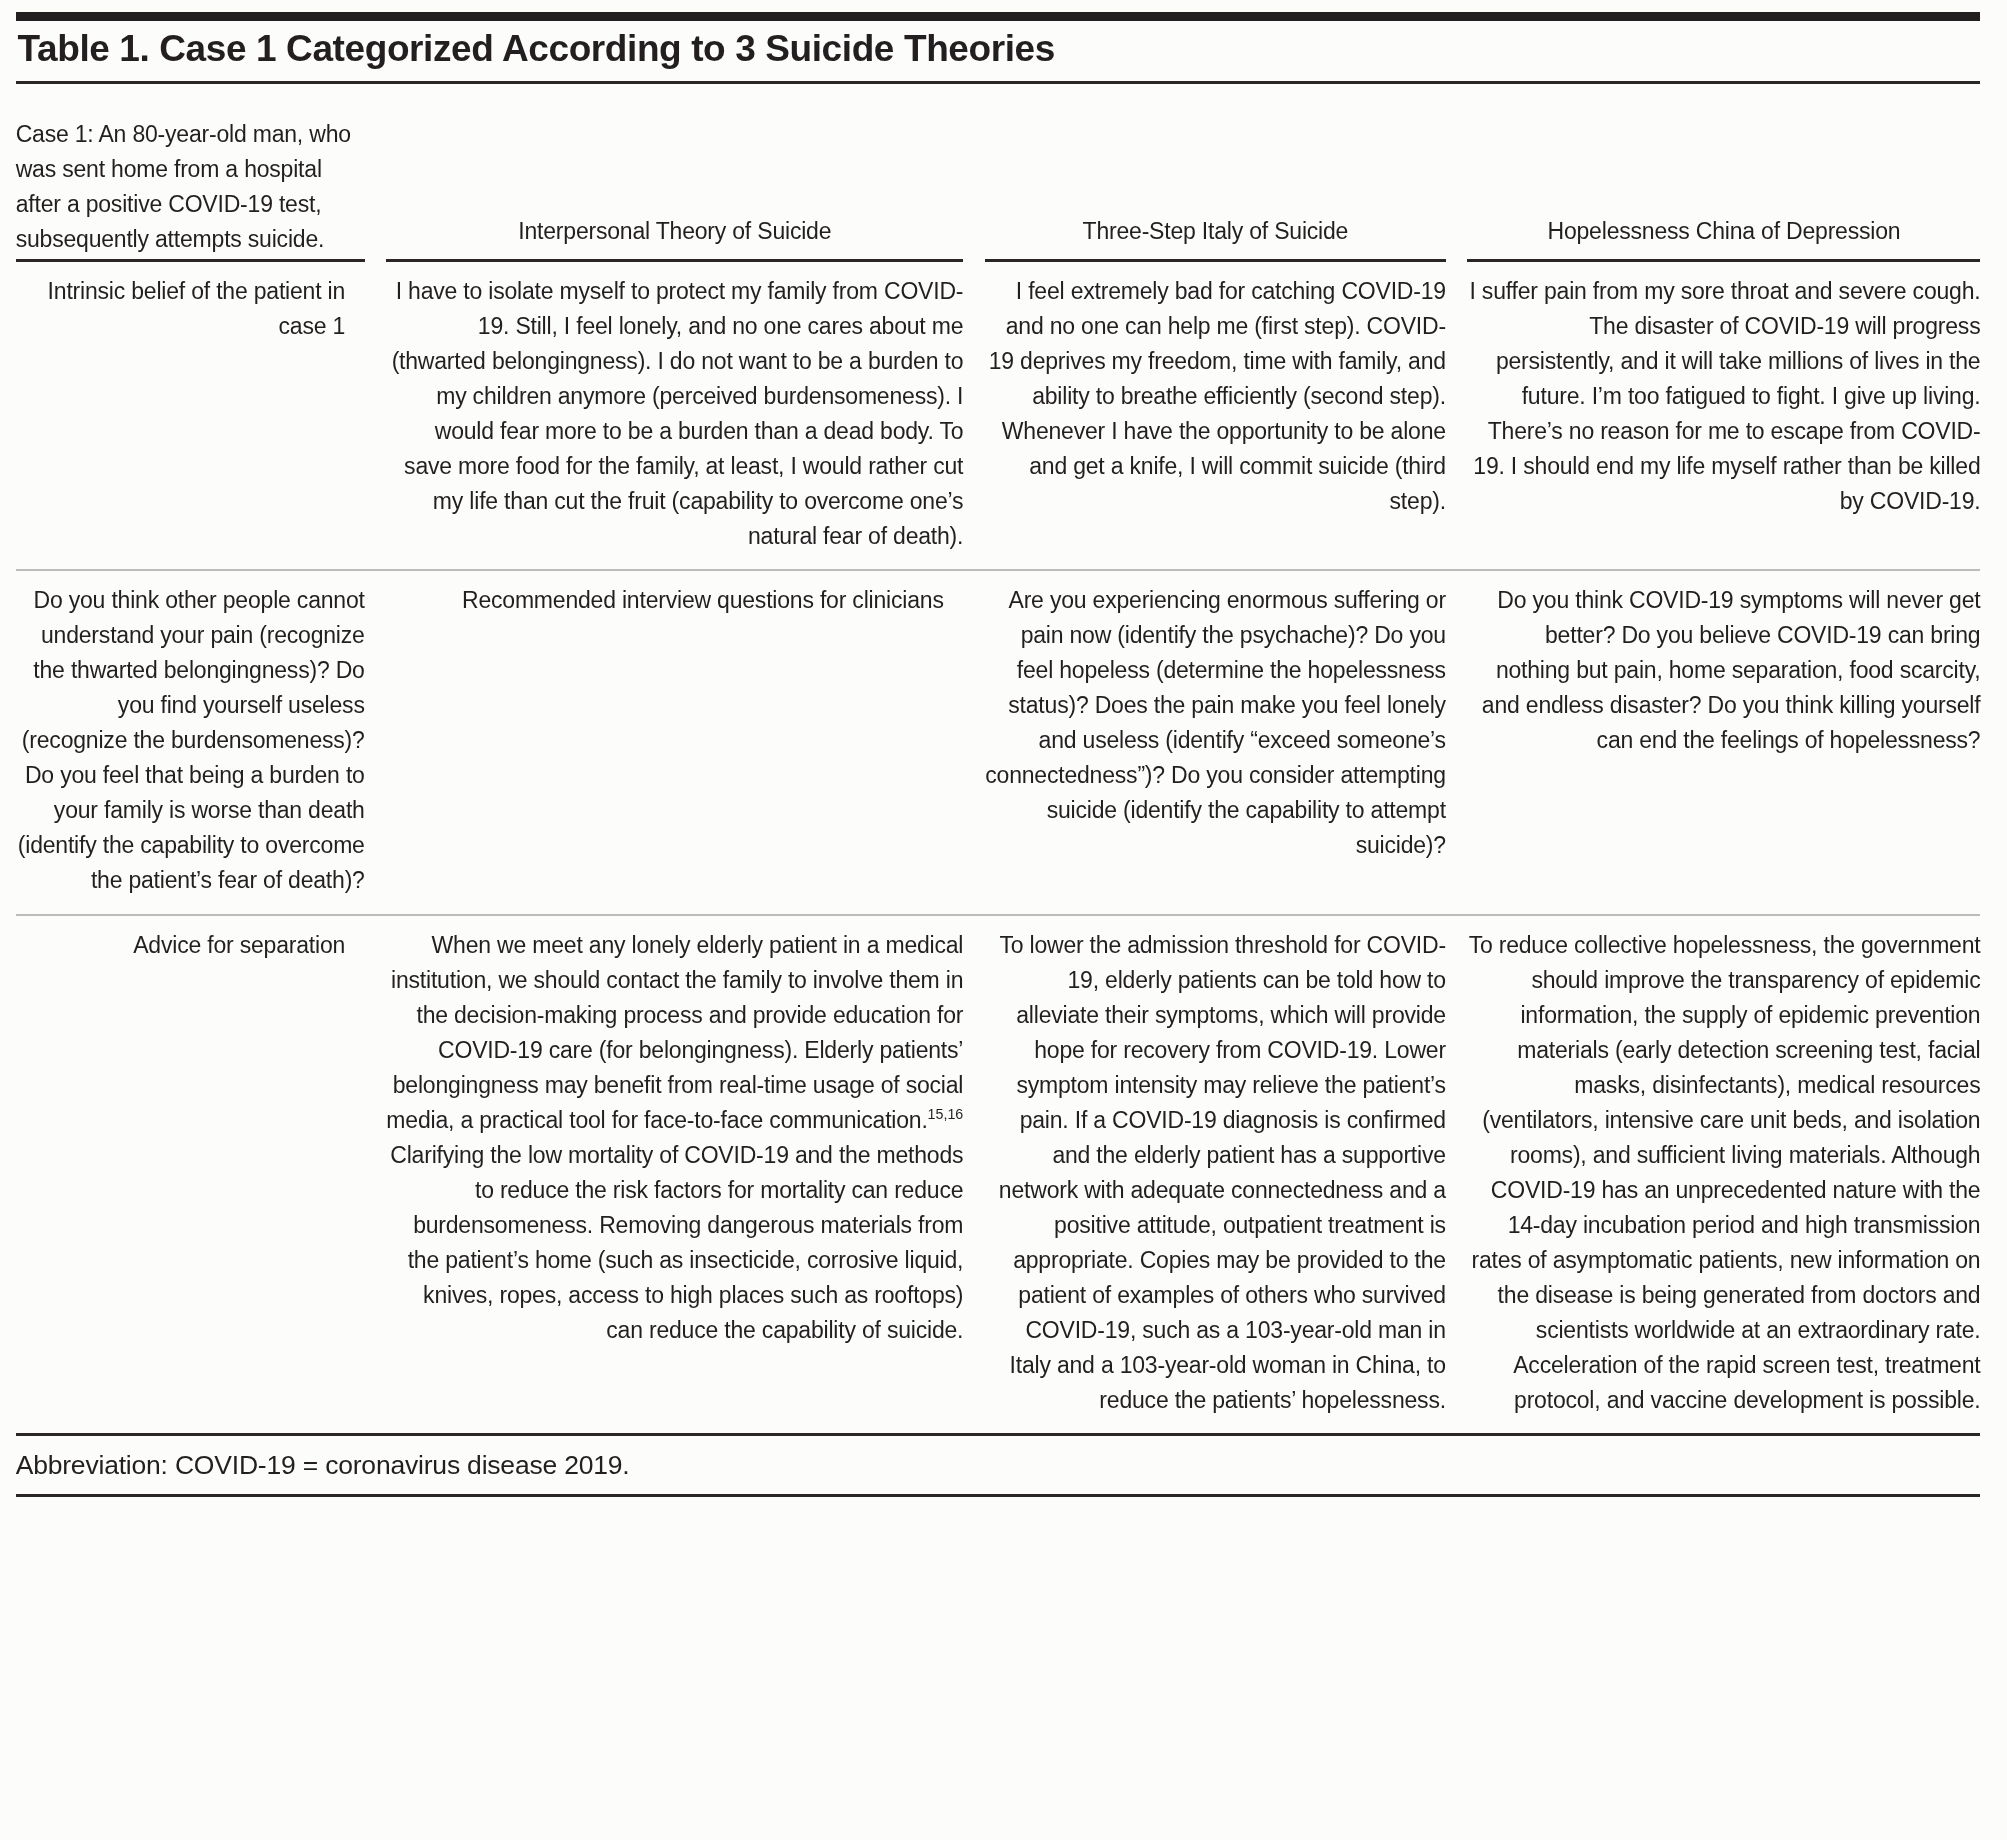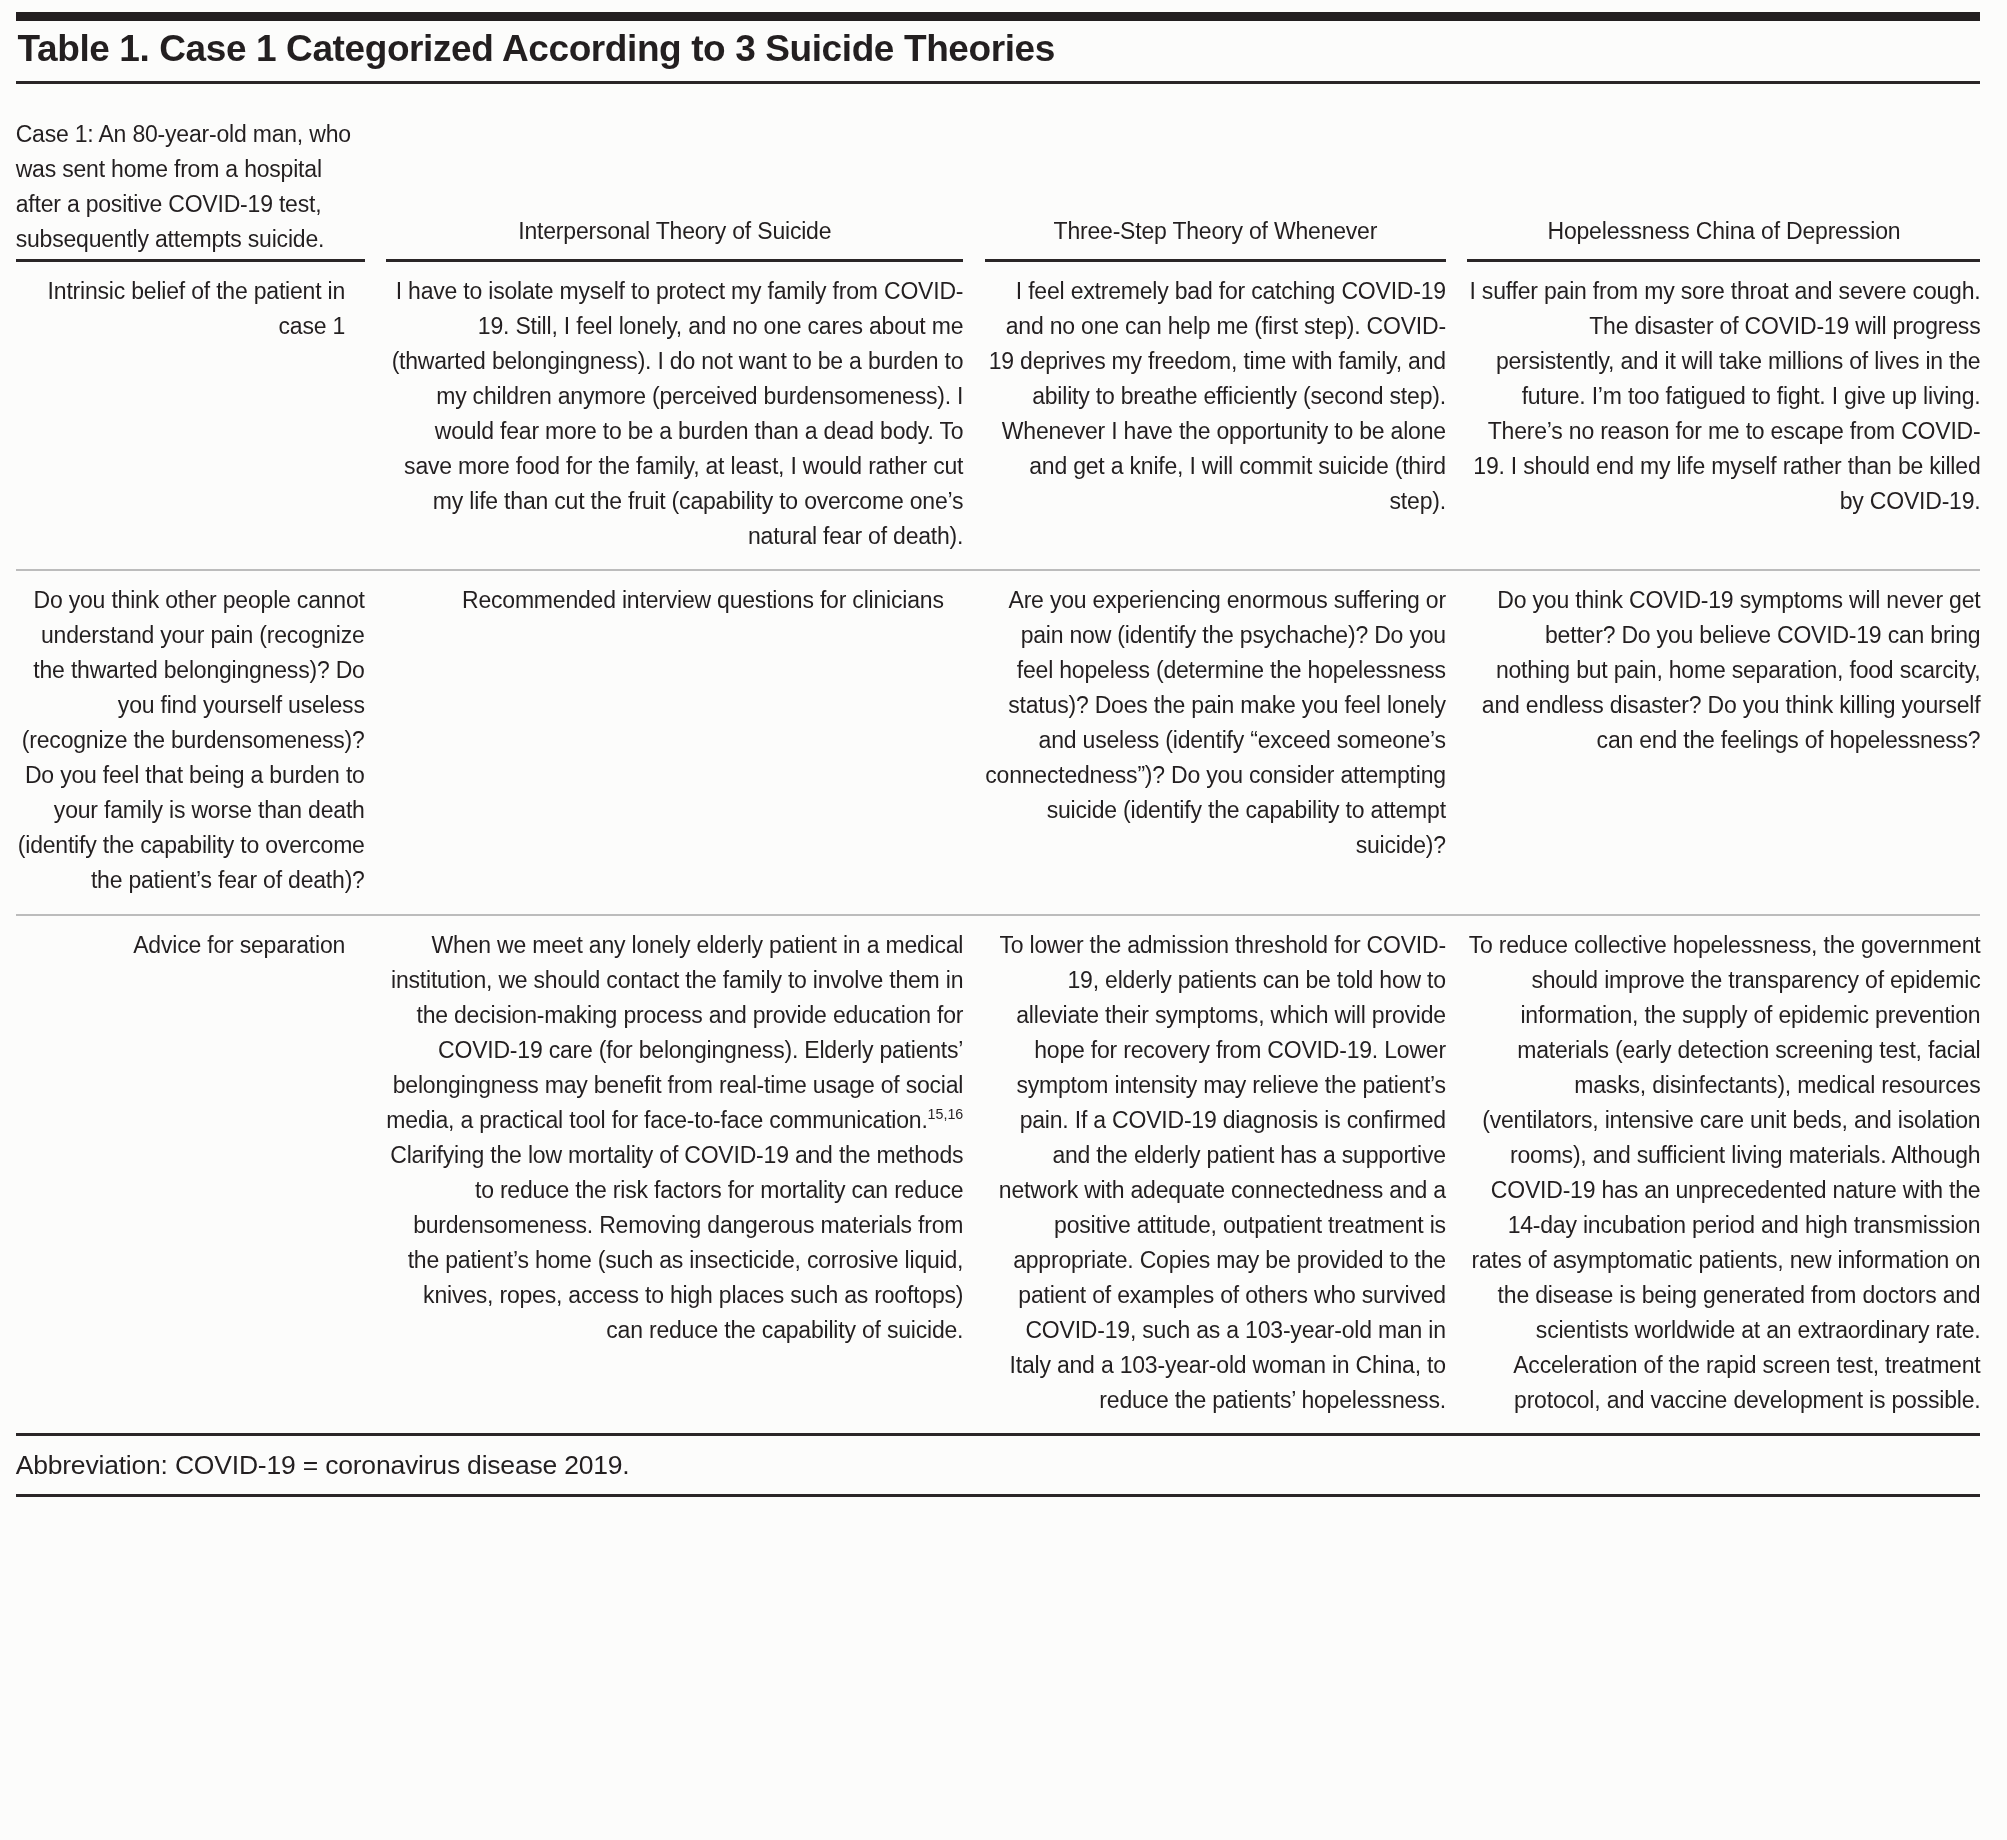--- a/index.html
+++ b/index.html
@@ -107,21 +107,21 @@
   <div class="topbar"></div>
 
   <div class="table-title">Table 1. Case 1 Categorized According to 3 Suicide Theories</div>
 
   <div class="title-rule"></div>
 
   <div class="table-grid">
 
     <div class="cell case-desc">Case 1: An 80-year-old man, who was sent home from a hospital after a positive COVID-19 test, subsequently attempts suicide.</div>
     <div class="cell col-head">Interpersonal Theory of Suicide</div>
-    <div class="cell col-head">Three-Step Theory of Whenever</div>
+    <div class="cell col-head">Three-Step Italy of Suicide</div>
     <div class="cell col-head">Hopelessness China of Depression</div>
 
     <div class="cell body-cell row-label">Intrinsic belief of the patient in case 1</div>
     <div class="cell body-cell">I have to isolate myself to protect my family from COVID-19. Still, I feel lonely, and no one cares about me (thwarted belongingness). I do not want to be a burden to my children anymore (perceived burdensomeness). I would fear more to be a burden than a dead body. To save more food for the family, at least, I would rather cut my life than cut the fruit (capability to overcome one’s natural fear of death).</div>
     <div class="cell body-cell">I feel extremely bad for catching COVID-19 and no one can help me (first step). COVID-19 deprives my freedom, time with family, and ability to breathe efficiently (second step). Whenever I have the opportunity to be alone and get a knife, I will commit suicide (third step).</div>
     <div class="cell body-cell">I suffer pain from my sore throat and severe cough. The disaster of COVID-19 will progress persistently, and it will take millions of lives in the future. I’m too fatigued to fight. I give up living. There’s no reason for me to escape from COVID-19. I should end my life myself rather than be killed by COVID-19.</div>
 
     <div class="hr-light"></div>
 
     <div class="cell body-cell">Do you think other people cannot understand your pain (recognize the thwarted belongingness)? Do you find yourself useless (recognize the burdensomeness)? Do you feel that being a burden to your family is worse than death (identify the capability to overcome the patient’s fear of death)?</div>

